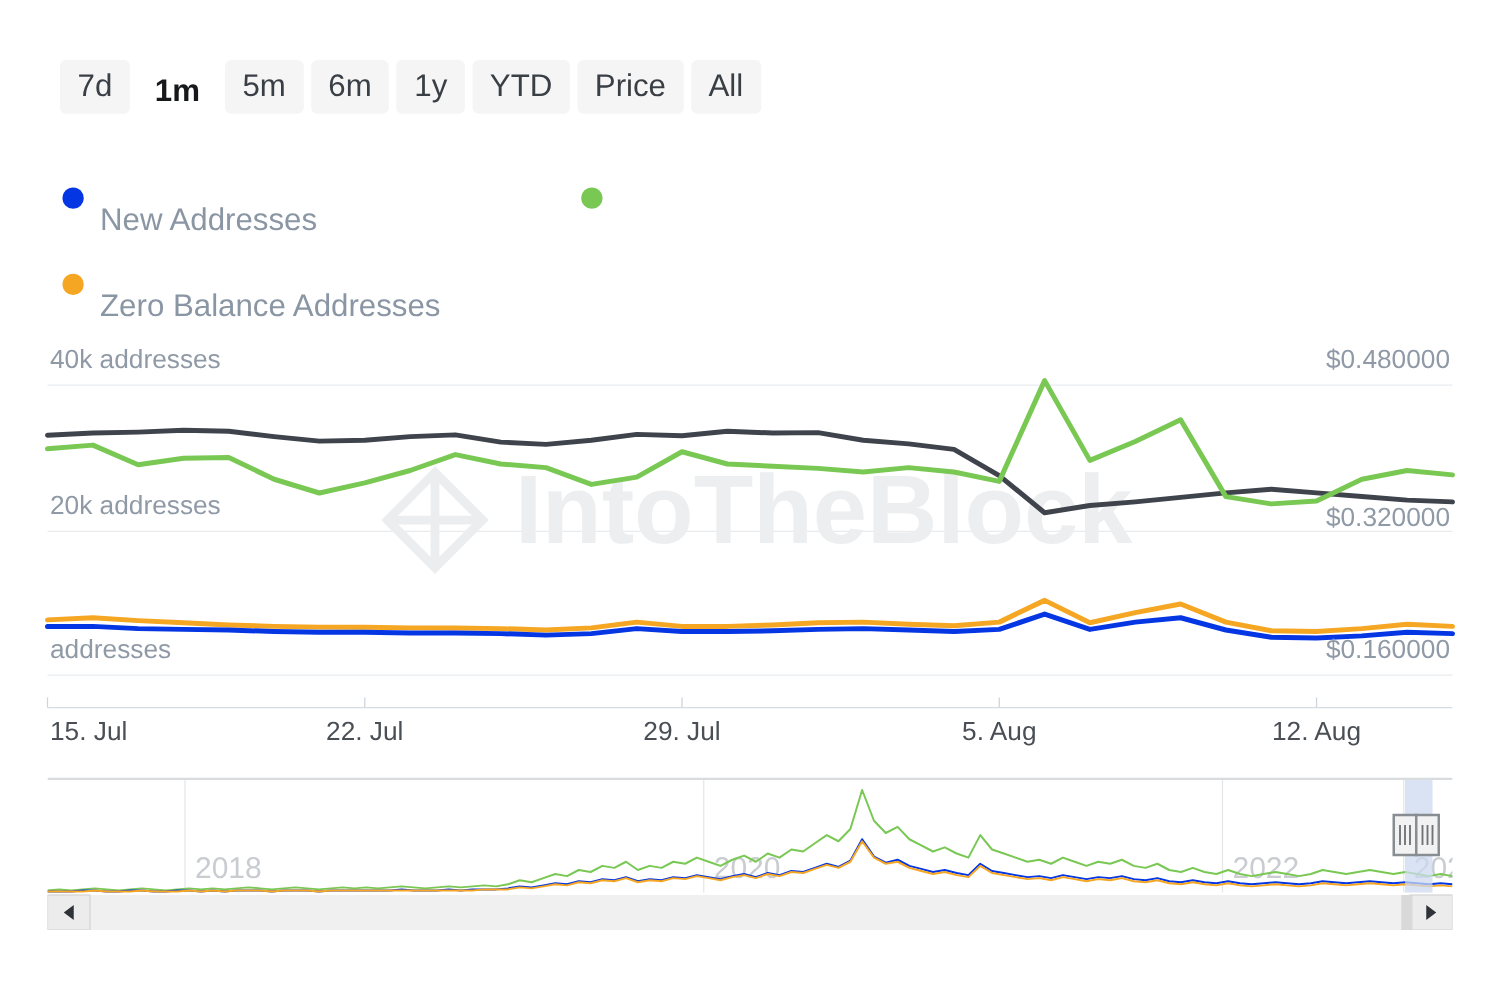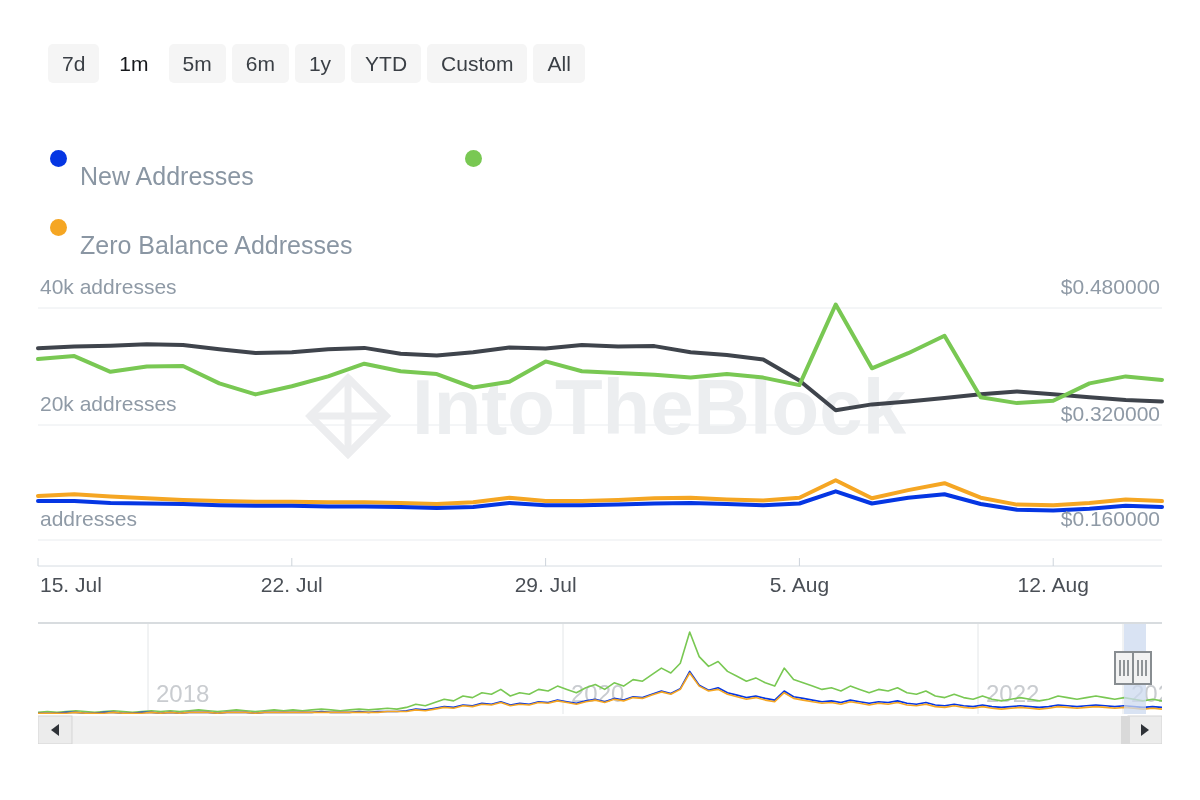--- a/index.html
+++ b/index.html
@@ -23,32 +23,33 @@
     top: 44px;
     display: flex;
     align-items: center;
     gap: 6px;
   }
   .range-btn {
     background: #f5f5f5;
     border: none;
     border-radius: 5px;
     padding: 9px 14px;
-    font-size: 21px;
+    font-size: 25px;
     font-family: "Liberation Sans", sans-serif;
     color: #3a3f45;
     line-height: 1;
     cursor: pointer;
     white-space: nowrap;
     text-align: center;
   }
   .range-btn.selected {
     background: transparent;
-    font-weight: normal;
+    font-weight: bold;
     color: #16181c;
+    margin-top: 8px;
   }
 
   
   #legend {
     position: absolute;
     left: 50px;
     top: 128px;
     width: 760px;
     display: grid;
     grid-template-columns: 415px auto;
@@ -126,21 +127,21 @@
 </head>
 <body>
 
 <div id="range-selector">
     <button class="range-btn">7d</button>
     <button class="range-btn selected">1m</button>
     <button class="range-btn">5m</button>
     <button class="range-btn">6m</button>
     <button class="range-btn">1y</button>
     <button class="range-btn">YTD</button>
-    <button class="range-btn">Custom</button>
+    <button class="range-btn">Price</button>
     <button class="range-btn">All</button>
   </div>
 
 <div id="legend">
     <div class="legend-item">
       <span class="legend-dot" style="background: rgb(5, 54, 227);"></span>
       <span class="legend-label">New Addresses</span>
     </div>
     <div class="legend-item">
       <span class="legend-dot" style="background: rgb(121, 200, 83);"></span>

